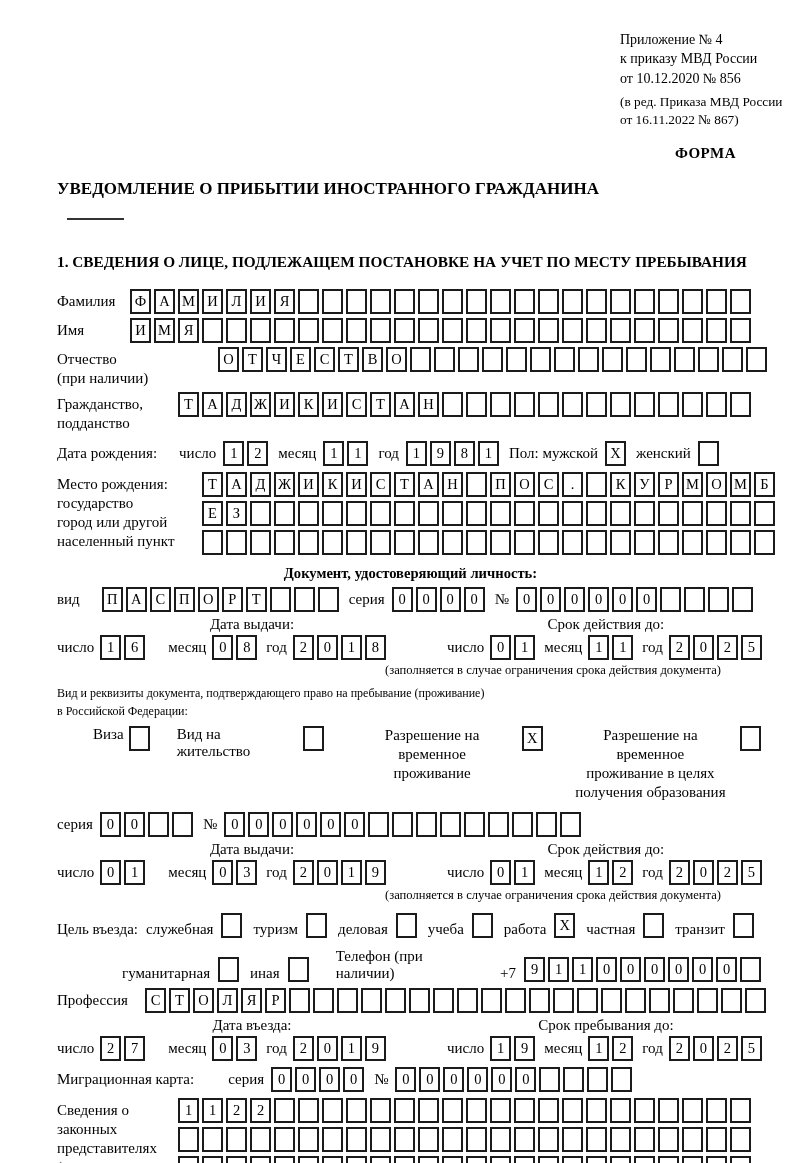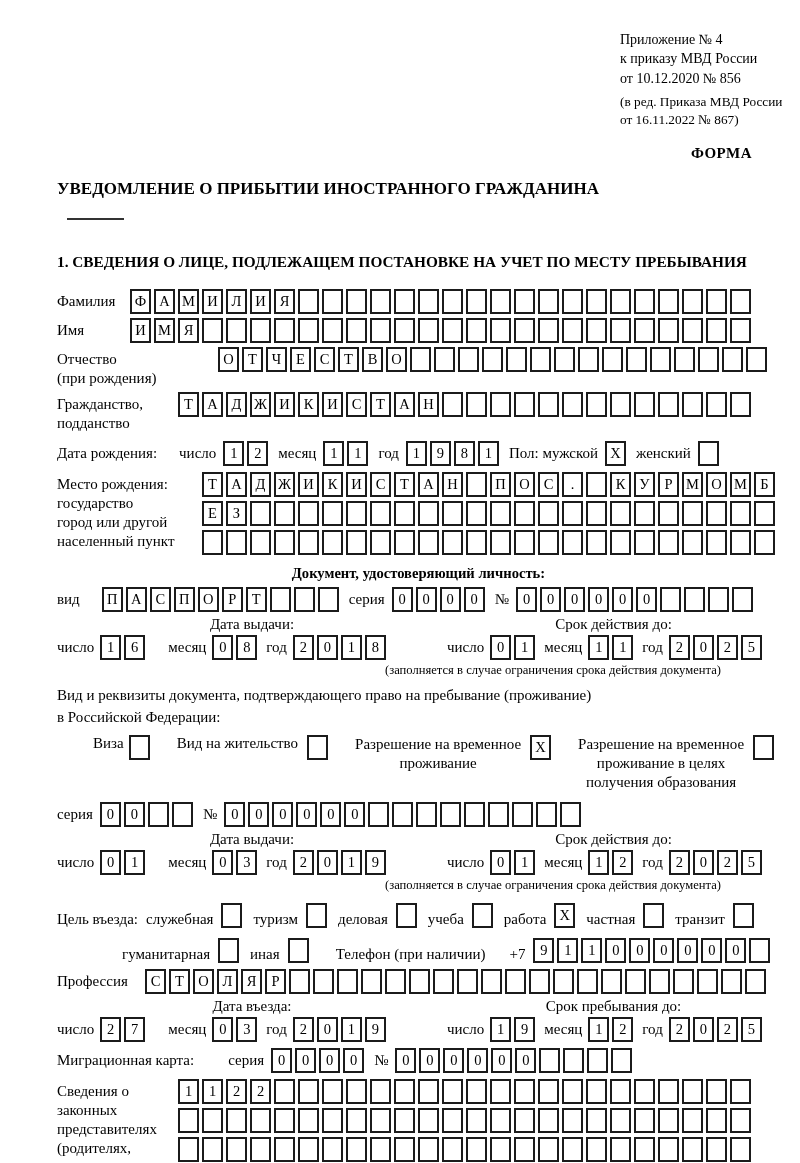--- a/index.html
+++ b/index.html
@@ -1,17 +1,17 @@
 <!DOCTYPE html>
 <html><head>
 <meta charset="utf-8">
 <style>
   html,body{margin:0;padding:0;background:#fff;}
   body{width:800px;height:1163px;color:#000;font-family:"Liberation Serif","DejaVu Serif",serif;}
-  .page{box-sizing:border-box;width:800px;height:1163px;padding:30px 20px 10px 57px;overflow:hidden;}
+  .page{box-sizing:border-box;width:800px;height:1163px;padding:30px 36px 10px 57px;overflow:hidden;}
 
   
   .annex{margin-left:563px;width:190px;font-size:14px;line-height:1.38;}
   .annex .sub{font-size:13.3px;margin-top:5px;line-height:1.35;}
   .forma{text-align:right;padding-right:28px;font-weight:bold;font-size:15px;margin-top:16px;letter-spacing:.5px;}
 
   
   .title{font-weight:bold;font-size:17px;line-height:1.55;margin-top:14px;}
   .blank{display:inline-block;width:57px;border-bottom:2.5px solid #333;height:14px;margin-left:10px;}
 
@@ -37,21 +37,21 @@
 
   
   .datecols{display:flex;margin-bottom:2px;}
   .dleft{width:390px;flex:0 0 auto;}
   .dright{flex:1;}
   .dtitle{text-align:center;font-size:15px;margin-bottom:2px;}
   .dline{display:flex;align-items:center;gap:6px;font-size:15px;}
   .note{font-size:12.6px;margin-top:3px;white-space:nowrap;}
   .noteshift{margin-left:-62px;}
 
-  .plain{font-size:15px;line-height:1.5;}
+  .plain{font-size:12px;line-height:1.5;}
 
   
   .optrow{display:flex;align-items:flex-start;margin-top:6px;margin-bottom:10px;gap:24px;}
   .opt{display:flex;align-items:flex-start;gap:9px;font-size:15px;}
   .optlines{text-align:center;line-height:19px;}
 
   .purpose{display:flex;align-items:flex-end;gap:8px;font-size:15px;margin-top:10px;margin-bottom:6px;flex-wrap:nowrap;}
   .pline2{margin-left:65px;}
 
   .guard{display:flex;align-items:flex-start;margin-top:6px;}
@@ -139,21 +139,21 @@
         <span class="cb"></span>
         <span class="cb"></span>
         <span class="cb"></span>
         <span class="cb"></span>
       </div>
   </div>
 
   <div class="row">
     <div class="lbl w161">
       <div>Отчество</div>
-      <div>(при рождения)</div>
+      <div>(при наличии)</div>
     </div>
     <div class="boxes">
         <span class="cb">О</span>
         <span class="cb">Т</span>
         <span class="cb">Ч</span>
         <span class="cb">Е</span>
         <span class="cb">С</span>
         <span class="cb">Т</span>
         <span class="cb">В</span>
         <span class="cb">О</span>

